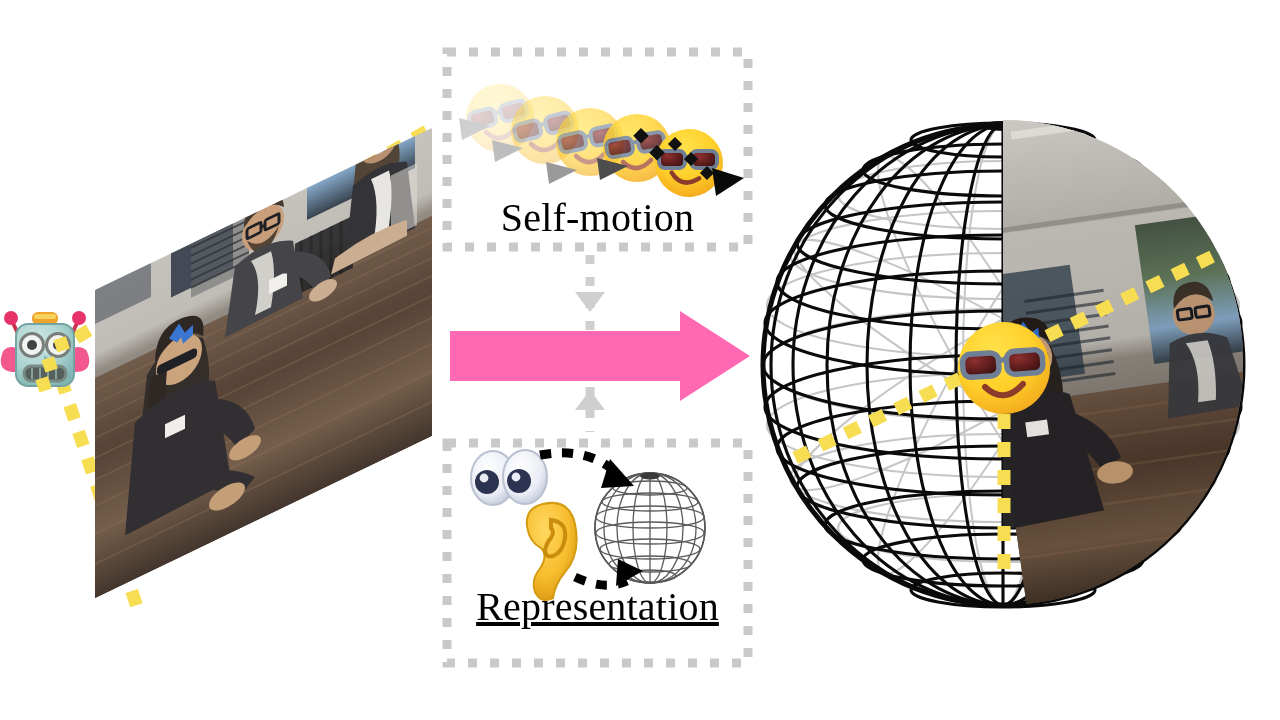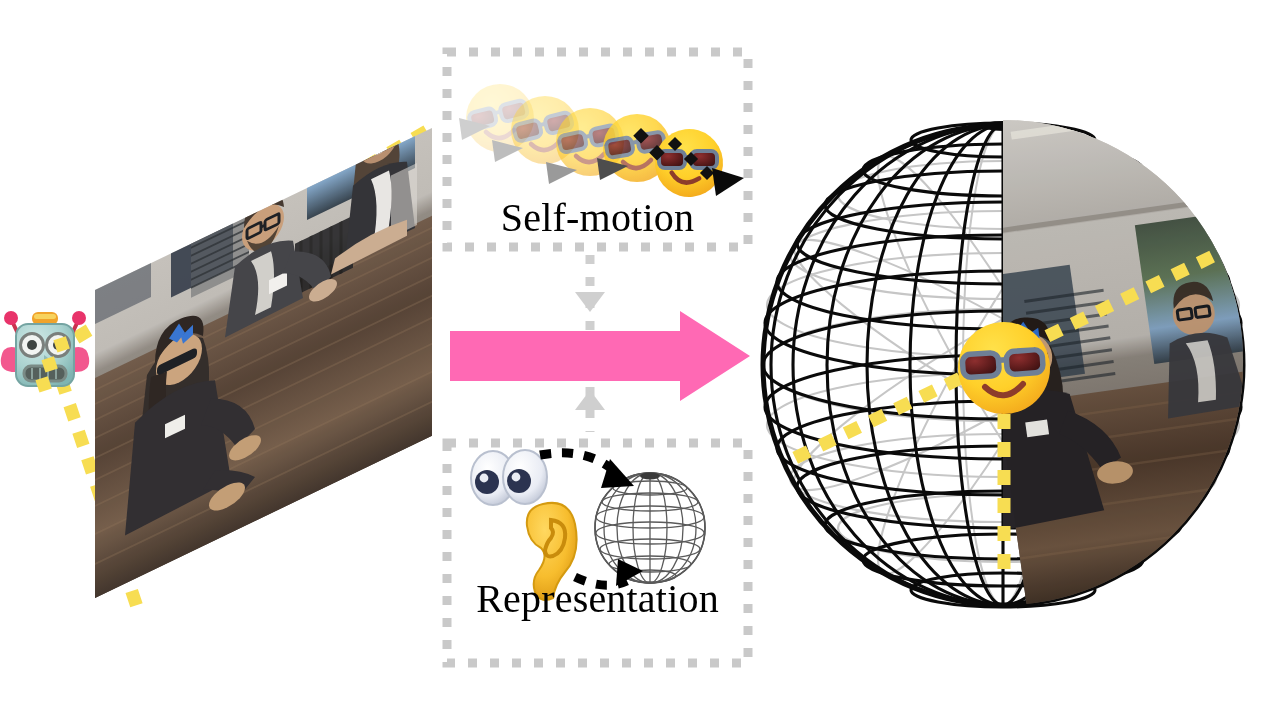--- a/index.html
+++ b/index.html
@@ -22,21 +22,21 @@
     width:100%;
     text-align:center;
     font-family:"Liberation Serif", serif;
     font-size:40px;
     color:#000000;
     letter-spacing:0.2px;
     line-height:1;
     white-space:nowrap;
   }
   #selfmotion-label{ left:0; top:146px; }
-  #representation-label{ left:0; top:136px; }
+  #representation-label{ left:0; top:144px;text-decoration:underline; }
 
   .dash-panel{
     position:absolute;
     box-sizing:border-box;
   }
   #panel-self-motion{ left:447px; top:52px; width:301px; height:195px; }
   #panel-representation{ left:447px; top:443px; width:301px; height:220px; }
 </style>
 </head>
 <body>

